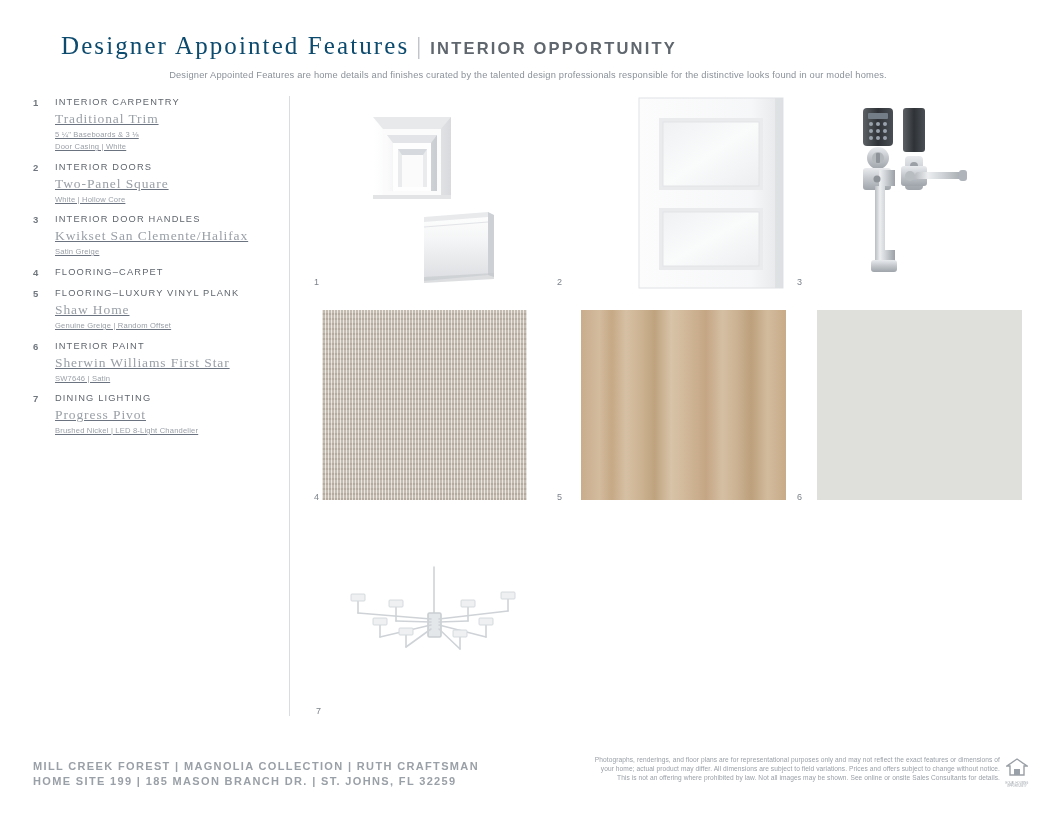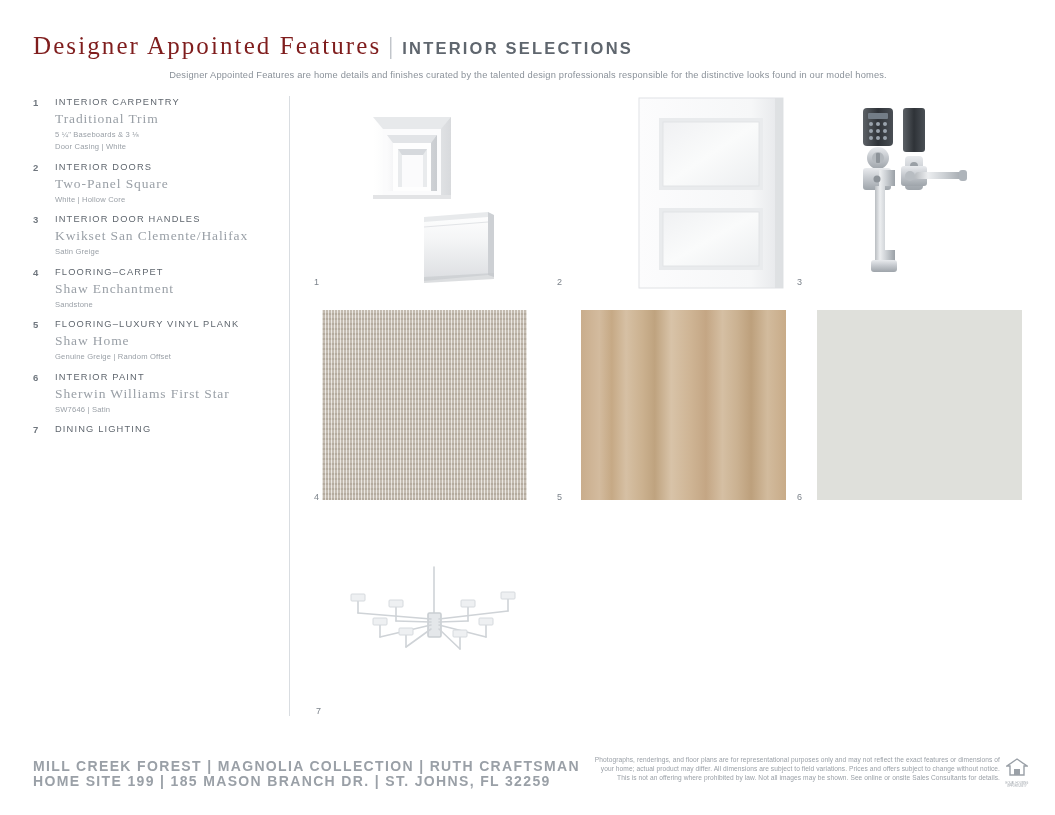--- a/index.html
+++ b/index.html
@@ -25,22 +25,23 @@
   }
   .title-line {
     display: flex;
     align-items: baseline;
     white-space: nowrap;
   }
   .title-main {
     font-family: "Liberation Serif", serif;
     font-size: 25px;
     letter-spacing: 2.1px;
-    color: #7f1d1d;
+    color: #0c4a6e;
     font-weight: 400;
+    margin-left: 28px;
   }
   .title-pipe {
     font-family: "Liberation Serif", serif;
     font-size: 25px;
     color: #b9bec4;
     margin: 0 9px 0 7px;
     font-weight: 300;
   }
   .title-sub {
     font-size: 16.5px;
@@ -92,20 +93,21 @@
   }
   .legend-cat {
     font-size: 9.3px;
     font-weight: 400;
     letter-spacing: 1.15px;
     color: #5f666e;
     text-transform: uppercase;
   }
   .legend-body {
     margin-left: 22px;
+    text-decoration: underline;
   }
   .legend-name {
     font-family: "Liberation Serif", serif;
     font-size: 13.5px;
     letter-spacing: 0.9px;
     color: #9aa0a7;
     margin-top: 3px;
     font-weight: 400;
   }
   .legend-desc {
@@ -156,21 +158,21 @@
     left: 817px;
     top: 310px;
     background: #dfe0db;
   }
 
   
   .footer-left {
     position: absolute;
     left: 33px;
     top: 759px;
-    font-size: 14px;
+    font-size: 11px;
     font-weight: 700;
     letter-spacing: 1.35px;
     color: #9aa0a7;
     line-height: 15px;
   }
   .footer-right {
     position: absolute;
     left: 540px;
     top: 755px;
     width: 460px;
@@ -194,21 +196,21 @@
     margin-top: 1px;
   }
 </style>
 </head>
 <body>
 
 <div class="header">
   <div class="title-line">
     <span class="title-main">Designer Appointed Features</span>
     <span class="title-pipe">|</span>
-    <span class="title-sub">INTERIOR SELECTIONS</span>
+    <span class="title-sub">INTERIOR OPPORTUNITY</span>
   </div>
   <div class="subtitle">Designer Appointed Features are home details and finishes curated by the talented design professionals responsible for the distinctive looks found in our model homes.</div>
 </div>
 
 <div class="divider"></div>
 
 <div class="legend">
 
   <div class="legend-item">
     <div class="legend-row">
@@ -242,24 +244,20 @@
       <div class="legend-name">Kwikset San Clemente/Halifax</div>
       <div class="legend-desc">Satin Greige</div>
     </div>
   </div>
 
   <div class="legend-item">
     <div class="legend-row">
       <div class="legend-num">4</div>
       <div class="legend-cat">FLOORING–CARPET</div>
     </div>
-    <div class="legend-body">
-      <div class="legend-name">Shaw Enchantment</div>
-      <div class="legend-desc">Sandstone</div>
-    </div>
   </div>
 
   <div class="legend-item">
     <div class="legend-row">
       <div class="legend-num">5</div>
       <div class="legend-cat">FLOORING–LUXURY VINYL PLANK</div>
     </div>
     <div class="legend-body">
       <div class="legend-name">Shaw Home</div>
       <div class="legend-desc">Genuine Greige  | Random Offset</div>
@@ -274,20 +272,24 @@
     <div class="legend-body">
       <div class="legend-name">Sherwin Williams First Star</div>
       <div class="legend-desc">SW7646 |  Satin</div>
     </div>
   </div>
 
   <div class="legend-item">
     <div class="legend-row">
       <div class="legend-num">7</div>
       <div class="legend-cat">DINING LIGHTING</div>
+    </div>
+    <div class="legend-body">
+      <div class="legend-name">Progress Pivot</div>
+      <div class="legend-desc">Brushed Nickel  |  LED 8-Light Chandelier</div>
     </div>
   </div>
 
 </div>
 
 <div class="cell" style="left:365px; top:105px; width:160px; height:175px;">
   <svg width="160" height="175" viewBox="0 0 160 175">
     <defs>
       <linearGradient id="trimG1" x1="0" y1="0" x2="1" y2="0">
         <stop offset="0%" stop-color="#ffffff"></stop>

